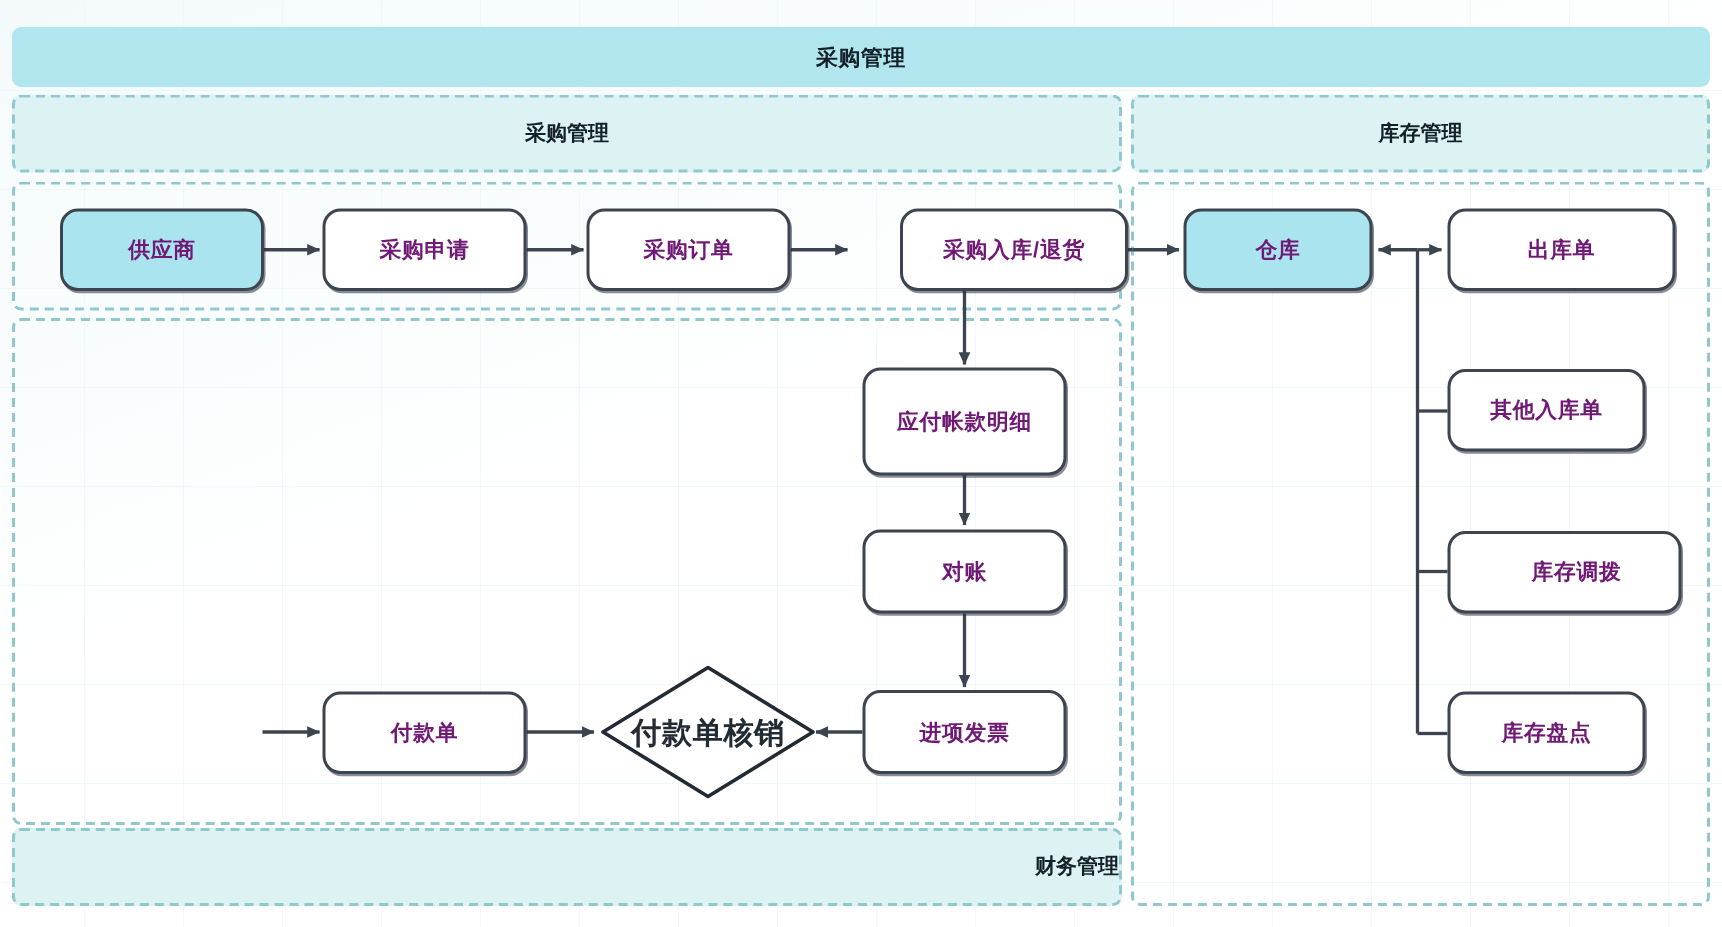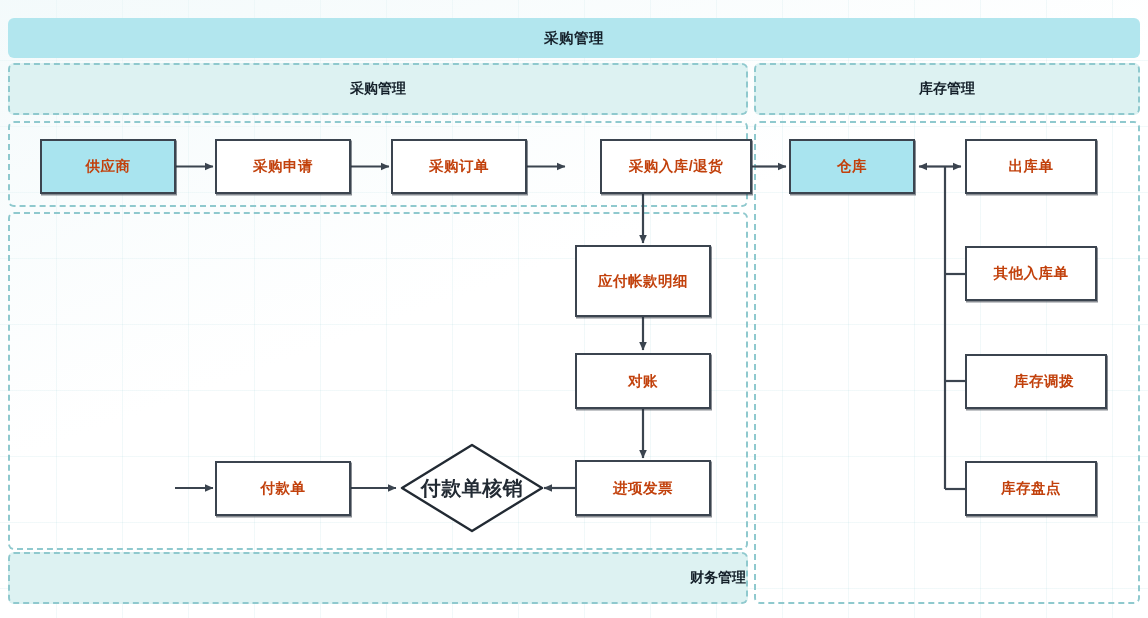--- a/index.html
+++ b/index.html
@@ -71,28 +71,28 @@
     border-radius: 6px;
     background: transparent;
     box-sizing: border-box;
   }
 
   
   .node {
     position: absolute;
     box-sizing: border-box;
     border: 2px solid #3b444f;
-    border-radius: 0;
+    border-radius: 12px;
     background: #ffffff;
     display: flex;
     align-items: center;
     justify-content: center;
     font-size: 14.5px;
     font-weight: bold;
-    color: #c2410c;
+    color: #701a75;
     letter-spacing: 0.5px;
     box-shadow: 1px 1.5px 0 rgba(40,48,58,0.55);
     z-index: 5;
   }
   .node.accent {
     background: #a9e4ef;
   }
 
   .diamond {
     position: absolute;
@@ -228,29 +228,29 @@
     <svg class="dia-shape" viewBox="0 0 146 92">
       <polygon points="73,3 143,46 73,89 3,46" fill="#ffffff" stroke="#222a33" stroke-width="2.4" stroke-linejoin="round"></polygon>
     </svg>
     <span class="dia-label">付款单核销</span>
   </div>
 
   <div class="node accent" style="left:789px; top:139px; width:126px; height:55px;">
     <span>仓库</span>
   </div>
 
-  <div class="node" style="left:965px; top:139px; width:132px; height:55px;">
+  <div class="node" style="left:965px; top:139px; width:152px; height:55px;">
     <span>出库单</span>
   </div>
 
   <div class="node" style="left:965px; top:246px; width:132px; height:55px;">
     <span>其他入库单</span>
   </div>
 
-  <div class="node" style="left:965px; top:354px; width:142px; height:55px;padding-left:16px;">
+  <div class="node" style="left:965px; top:354px; width:156px; height:55px;padding-left:16px;">
     <span>库存调拨</span>
   </div>
 
   <div class="node" style="left:965px; top:461px; width:132px; height:55px;">
     <span>库存盘点</span>
   </div>
 
 </div>
 
 </body></html>

